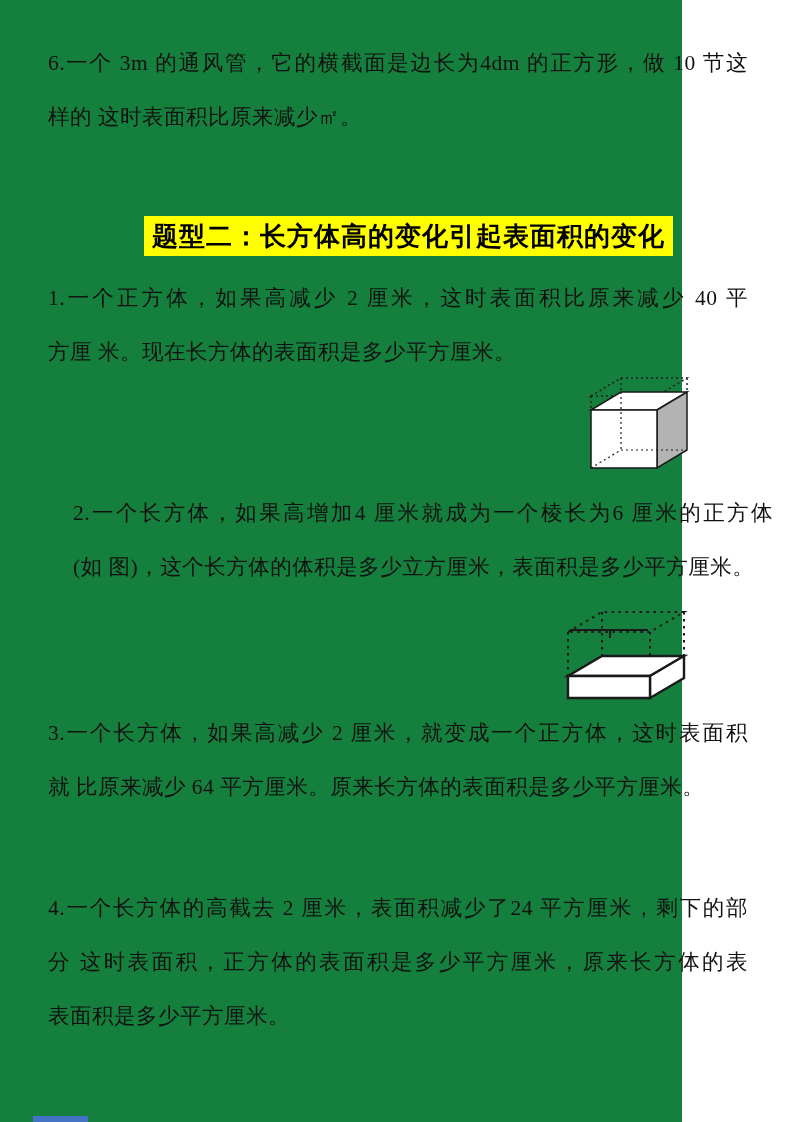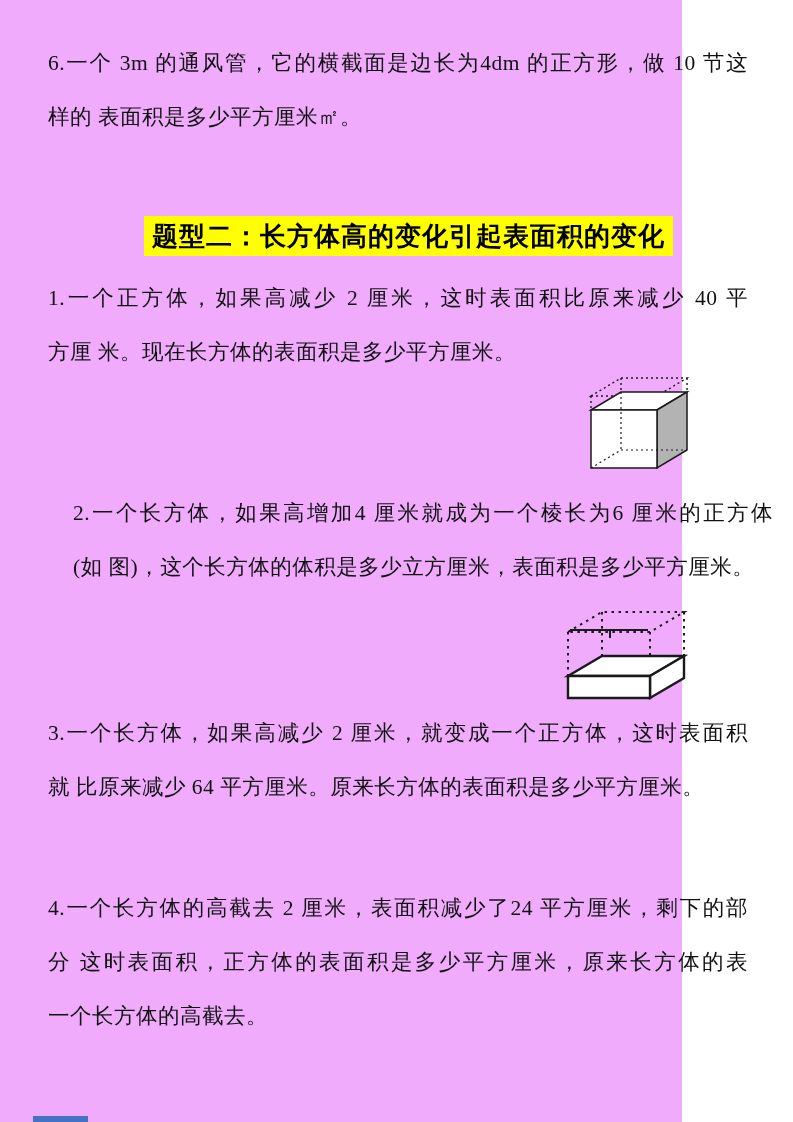--- a/index.html
+++ b/index.html
@@ -4,21 +4,21 @@
 <style>
   html,body{margin:0;padding:0;}
   body{
     width:793px;height:1122px;
     background:#ffffff;
     font-family:"Liberation Serif","DejaVu Serif",serif;
     color:#111111;
     position:relative;
     overflow:hidden;
   }
-  .page{position:absolute;left:0;top:0;width:682px;height:1122px;background:#f0abfc;}
+  .page{position:absolute;left:0;top:0;width:682px;height:1122px;background:#15803d;}
   .para{
     position:absolute;left:48px;width:700px;
     font-size:21.5px;line-height:54px;letter-spacing:.5px;
   }
   .line{display:block;white-space:nowrap;}
   .line.fill{white-space:normal;text-align:justify;text-align-last:justify;}
   .title-wrap{position:absolute;left:12px;top:216px;width:793px;text-align:center;}
   .title{
     display:inline-block;
     background:#ffff00;
@@ -38,21 +38,21 @@
   }
   svg line, svg polygon, svg polyline{stroke:#1a1a1a;}
 </style>
 </head>
 <body>
 
 <div class="page">
 
   <div class="para" style="top:36px;">
     <span class="line fill">6.一个 3m 的通风管，它的横截面是边长为4dm 的正方形，做 10 节这</span>
-    <span class="line">样的 表面积是多少平方厘米㎡。</span>
+    <span class="line">样的 这时表面积比原来减少㎡。</span>
   </div>
 
   <div class="title-wrap">
     <span class="title">题型二：长方体高的变化引起表面积的变化</span>
   </div>
 
   <div class="para" style="top:271px;">
     <span class="line fill">1.一个正方体，如果高减少 2 厘米，这时表面积比原来减少 40 平</span>
     <span class="line">方厘 米。现在长方体的表面积是多少平方厘米。</span>
   </div>
@@ -100,18 +100,18 @@
   </div>
 
   <div class="para" style="top:706px;">
     <span class="line fill">3.一个长方体，如果高减少 2 厘米，就变成一个正方体，这时表面积</span>
     <span class="line">就 比原来减少 64 平方厘米。原来长方体的表面积是多少平方厘米。</span>
   </div>
 
   <div class="para" style="top:881px;">
     <span class="line fill">4.一个长方体的高截去 2 厘米，表面积减少了24 平方厘米，剩下的部</span>
     <span class="line fill">分 这时表面积，正方体的表面积是多少平方厘米，原来长方体的表</span>
-    <span class="line">一个长方体的高截去。</span>
+    <span class="line">表面积是多少平方厘米。</span>
   </div>
 
   <div class="page-marker"></div>
 
 </div>
 
 </body></html>

